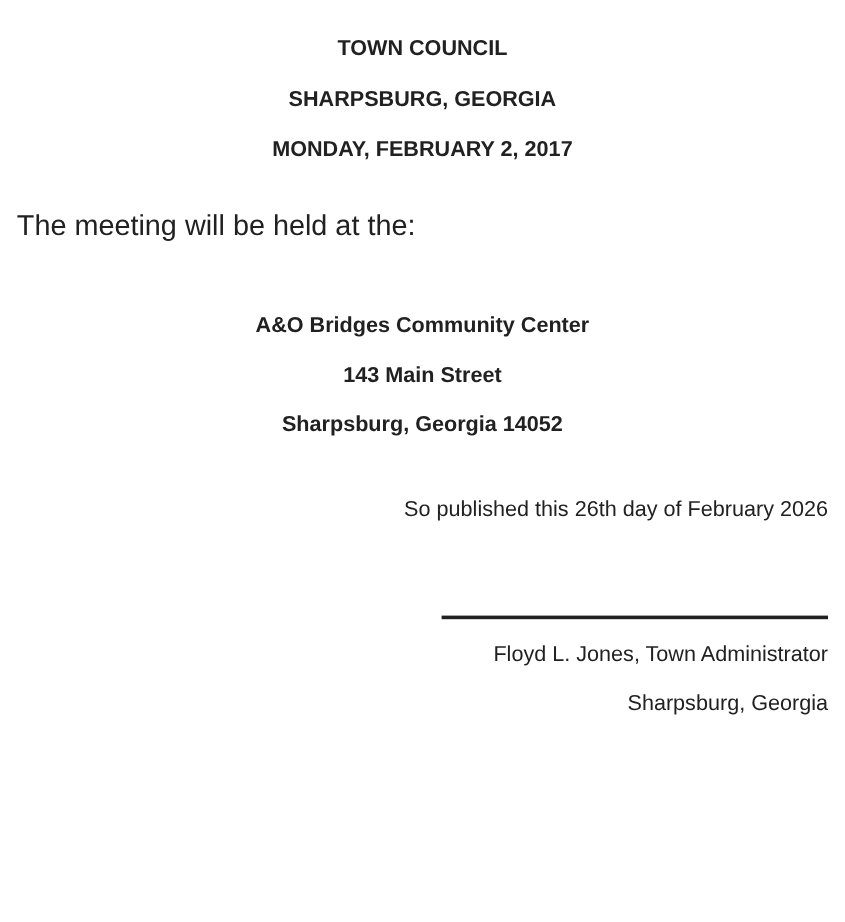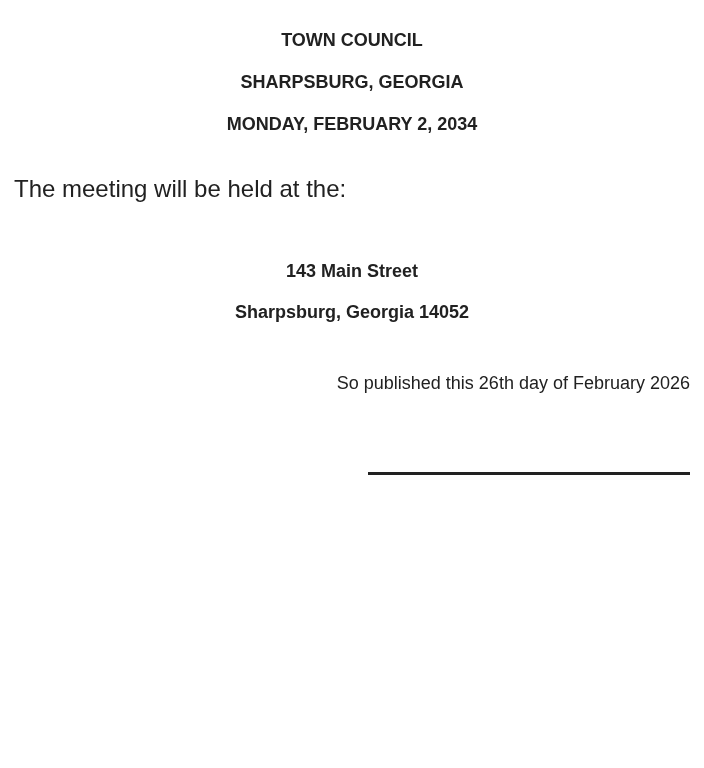--- a/index.html
+++ b/index.html
@@ -80,29 +80,34 @@
   }
 </style>
 </head>
 <body>
 
 <div class="page">
 
   <div class="doc-header">
     <div class="header-line">TOWN COUNCIL</div>
     <div class="header-line">SHARPSBURG, GEORGIA</div>
-    <div class="header-line">MONDAY, FEBRUARY 2, 2034</div>
+    <div class="header-line">MONDAY, FEBRUARY 2, 2017</div>
   </div>
 
 
   <div class="meeting-location-intro">The meeting will be held at the:</div>
 
   <div class="venue-block">
+    <div class="venue-line">A&amp;O Bridges Community Center</div>
     <div class="venue-line">143 Main Street</div>
     <div class="venue-line">Sharpsburg, Georgia 14052</div>
   </div>
 
   <div class="publication-line">So published this 26th day of February 2026</div>
 
   <div class="signature-line"></div>
 
+  <div class="signature-block">
+    <div class="sig-line">Floyd L. Jones, Town Administrator</div>
+    <div class="sig-line">Sharpsburg, Georgia</div>
+  </div>
 
 </div>
 
 </body></html>

